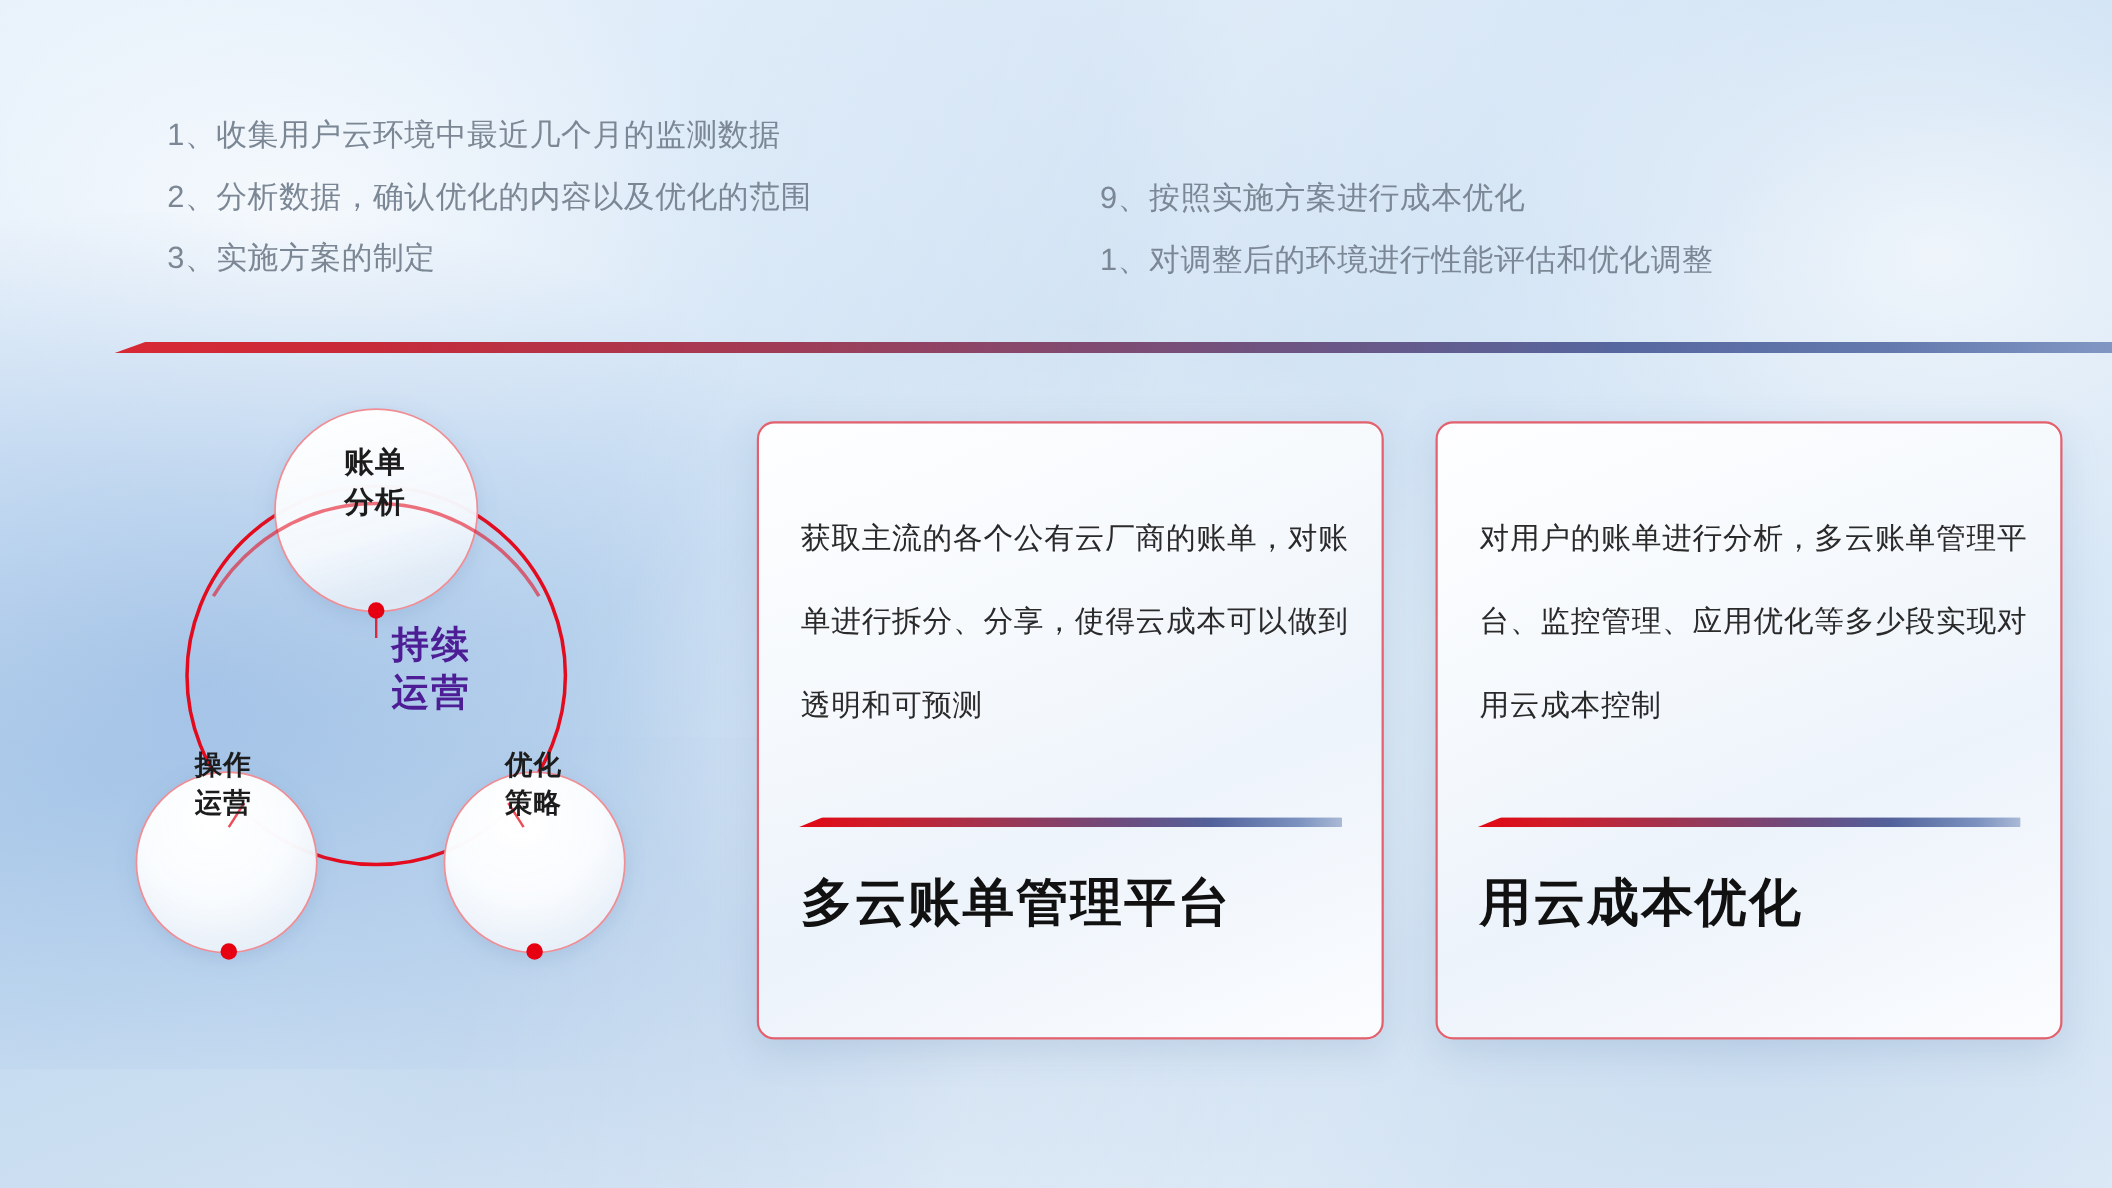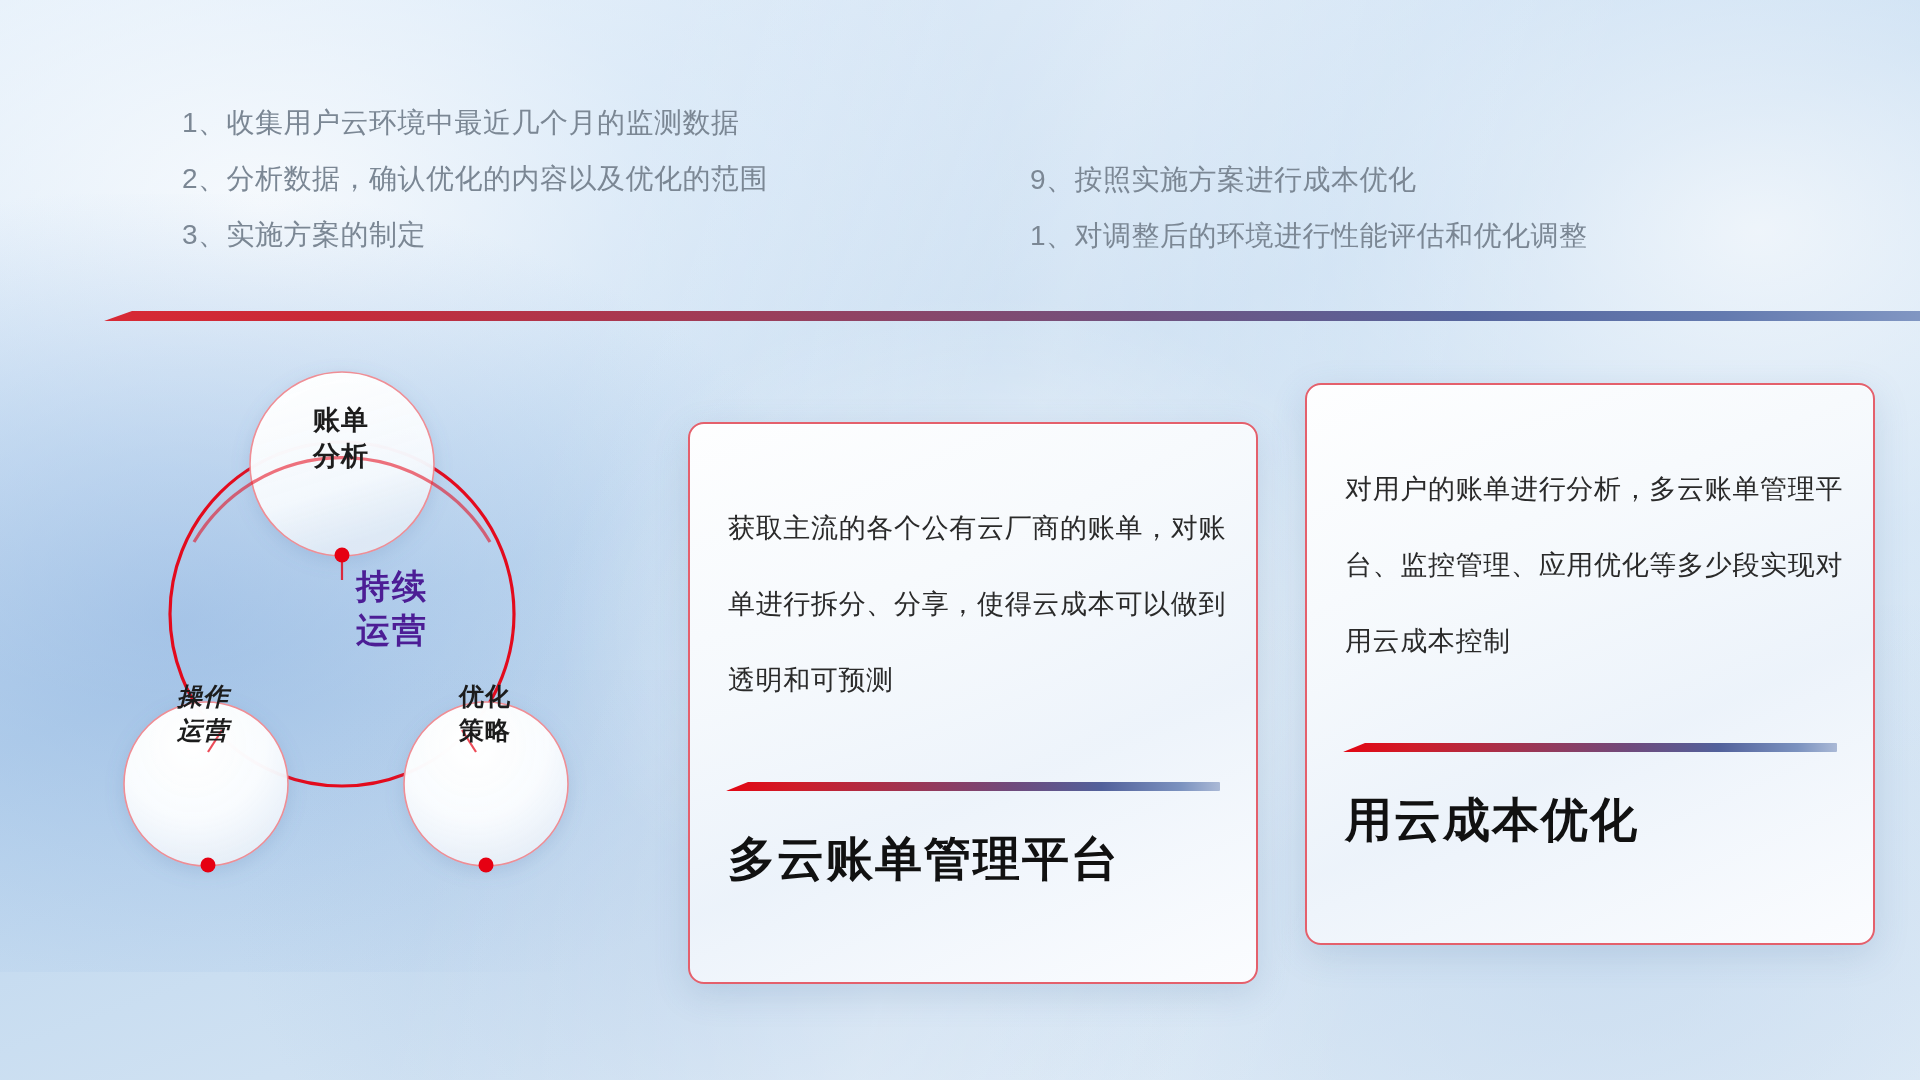--- a/index.html
+++ b/index.html
@@ -40,21 +40,21 @@
   #bg-wash-f{
     left:28%;top:26%;width:46%;height:64%;
     background:radial-gradient(ellipse at 50% 50%, rgba(255,255,255,.55) 0%, rgba(255,255,255,0) 68%);
   }
   #bg-sheen{
     inset:0;
     background:linear-gradient(105deg, rgba(255,255,255,0) 30%, rgba(255,255,255,.30) 52%, rgba(255,255,255,0) 74%);
   }
   
   #bullets{position:absolute;left:0;top:0;width:1920px;height:290px;}
-  .blist{position:absolute;margin-left:30px;}
+  .blist{position:absolute;}
   #blist-left{left:152px;top:95px;}
   #blist-right{left:1000px;top:152px;}
   .bline{
     color:#7b8794;font-size:28px;line-height:56px;white-space:nowrap;letter-spacing:.5px;
   }
   
   #top-rule{
     position:absolute;left:104px;top:311px;width:1840px;height:10px;
     background:linear-gradient(90deg,#d81f2a 0%,#c7202e 12%,#9b3450 34%,#6b4a78 56%,#4f5f99 74%,#5d74ab 88%,#7f95c2 100%);
     clip-path:polygon(0 100%, 28px 0, 100% 0, 100% 100%);
@@ -62,37 +62,37 @@
     opacity:.95;
   }
   
   #venn{position:absolute;left:96px;top:352px;width:560px;height:600px;}
   #venn svg{position:absolute;left:0;top:0;}
   .vlabel{
     position:absolute;text-align:center;color:#1c1c1c;font-weight:bold;
     line-height:1.34;letter-spacing:1px;pointer-events:none;
   }
   #v-top{left:150px;top:50px;width:190px;font-size:27px;}
-  #v-bl{left:12px;top:328px;width:190px;font-size:25px;font-style:italic;}
+  #v-bl{left:12px;top:328px;width:190px;font-size:25px;}
   #v-br{left:294px;top:328px;width:190px;font-size:25px;}
   #v-center{
     left:196px;top:212px;width:200px;font-size:34px;color:#4c1d95;
     letter-spacing:2px;line-height:1.3;
   }
   
   .card{
     position:absolute;top:383px;width:570px;height:562px;
     border:2px solid #e4606c;border-radius:16px;
     background:
       linear-gradient(157deg, rgba(255,255,255,.97) 0%, rgba(247,250,253,.96) 34%, rgba(238,244,251,.94) 62%, rgba(252,253,255,.97) 100%);
     box-shadow:0 10px 34px rgba(74,110,160,.17), inset 0 1px 0 rgba(255,255,255,.9);
     box-sizing:border-box;
     overflow:hidden;
   }
-  #card-1{left:688px;margin-top:39px;}
+  #card-1{left:688px;}
   #card-2{left:1305px;}
   .card-body{
     position:absolute;left:38px;right:30px;top:66px;
     color:#2a2a2a;font-size:27px;line-height:76px;letter-spacing:.6px;
     text-align:justify;
   }
   .card-rule{
     position:absolute;left:36px;width:494px;height:9px;top:358px;
     background:linear-gradient(90deg,#e30613 0%,#cf1c29 14%,#a03451 36%,#6f4a7c 58%,#52619b 76%,#7b92bf 92%,#aab9d6 100%);
     clip-path:polygon(0 100%, 22px 0, 100% 0, 100% 100%);

